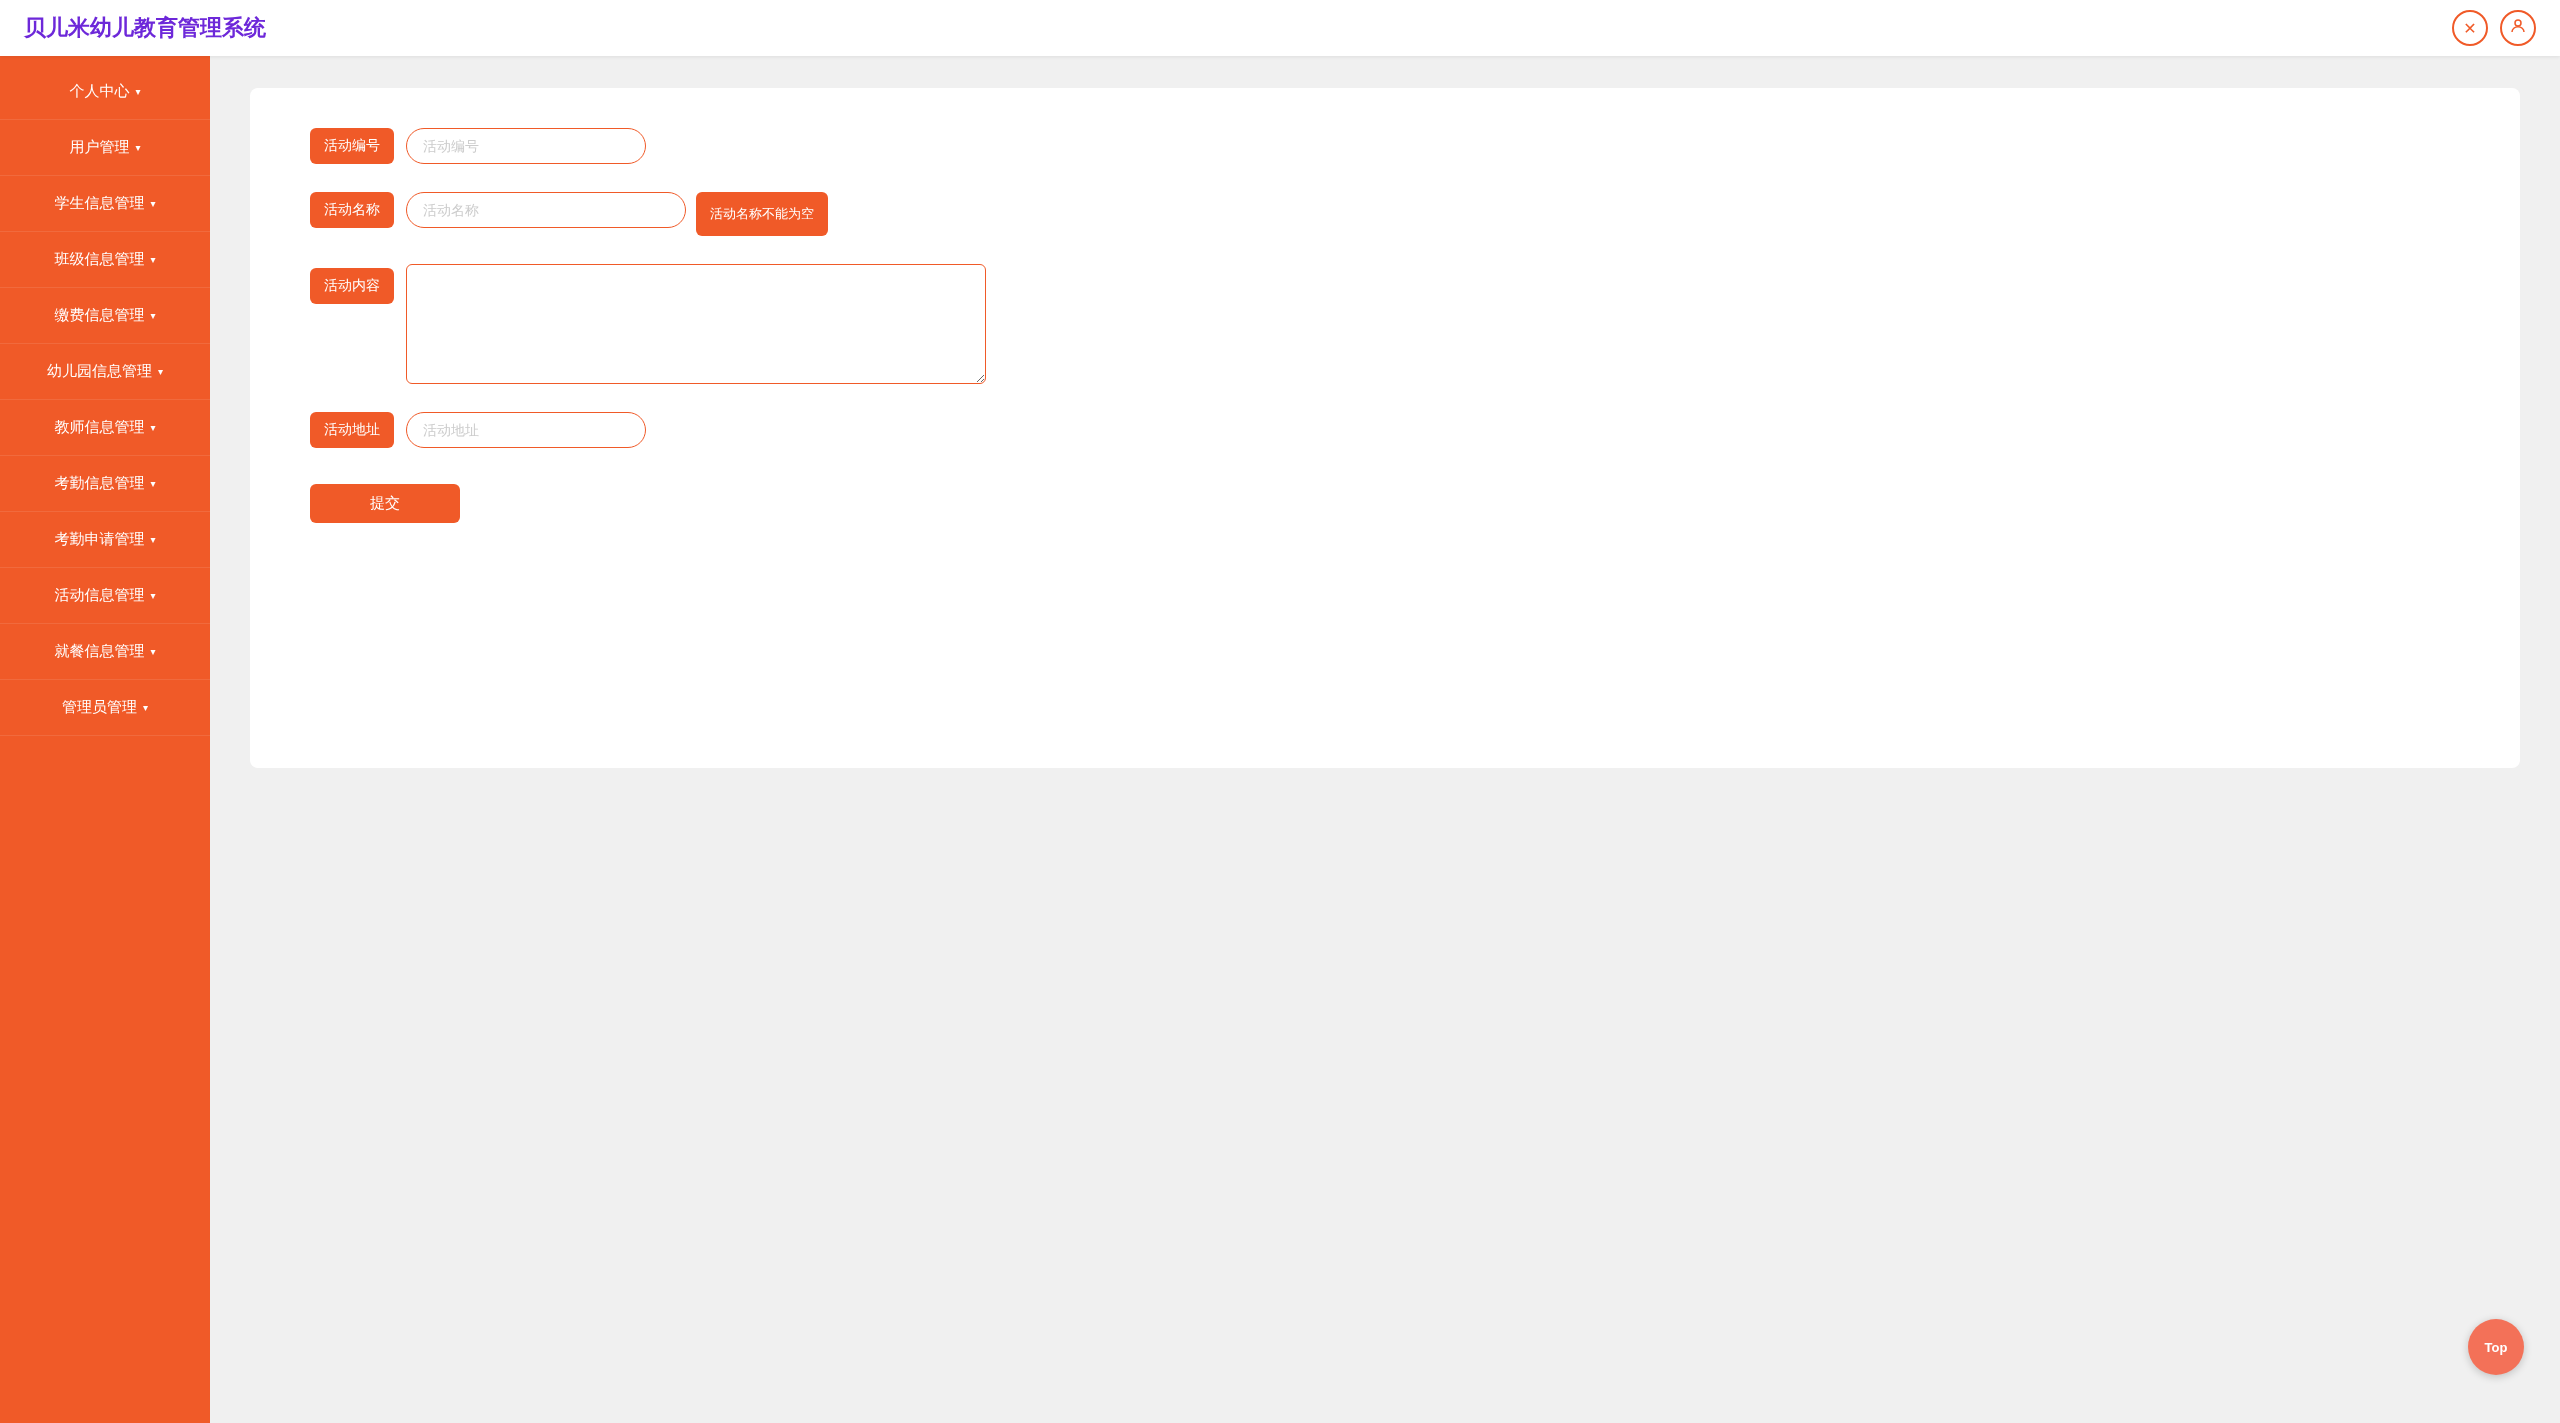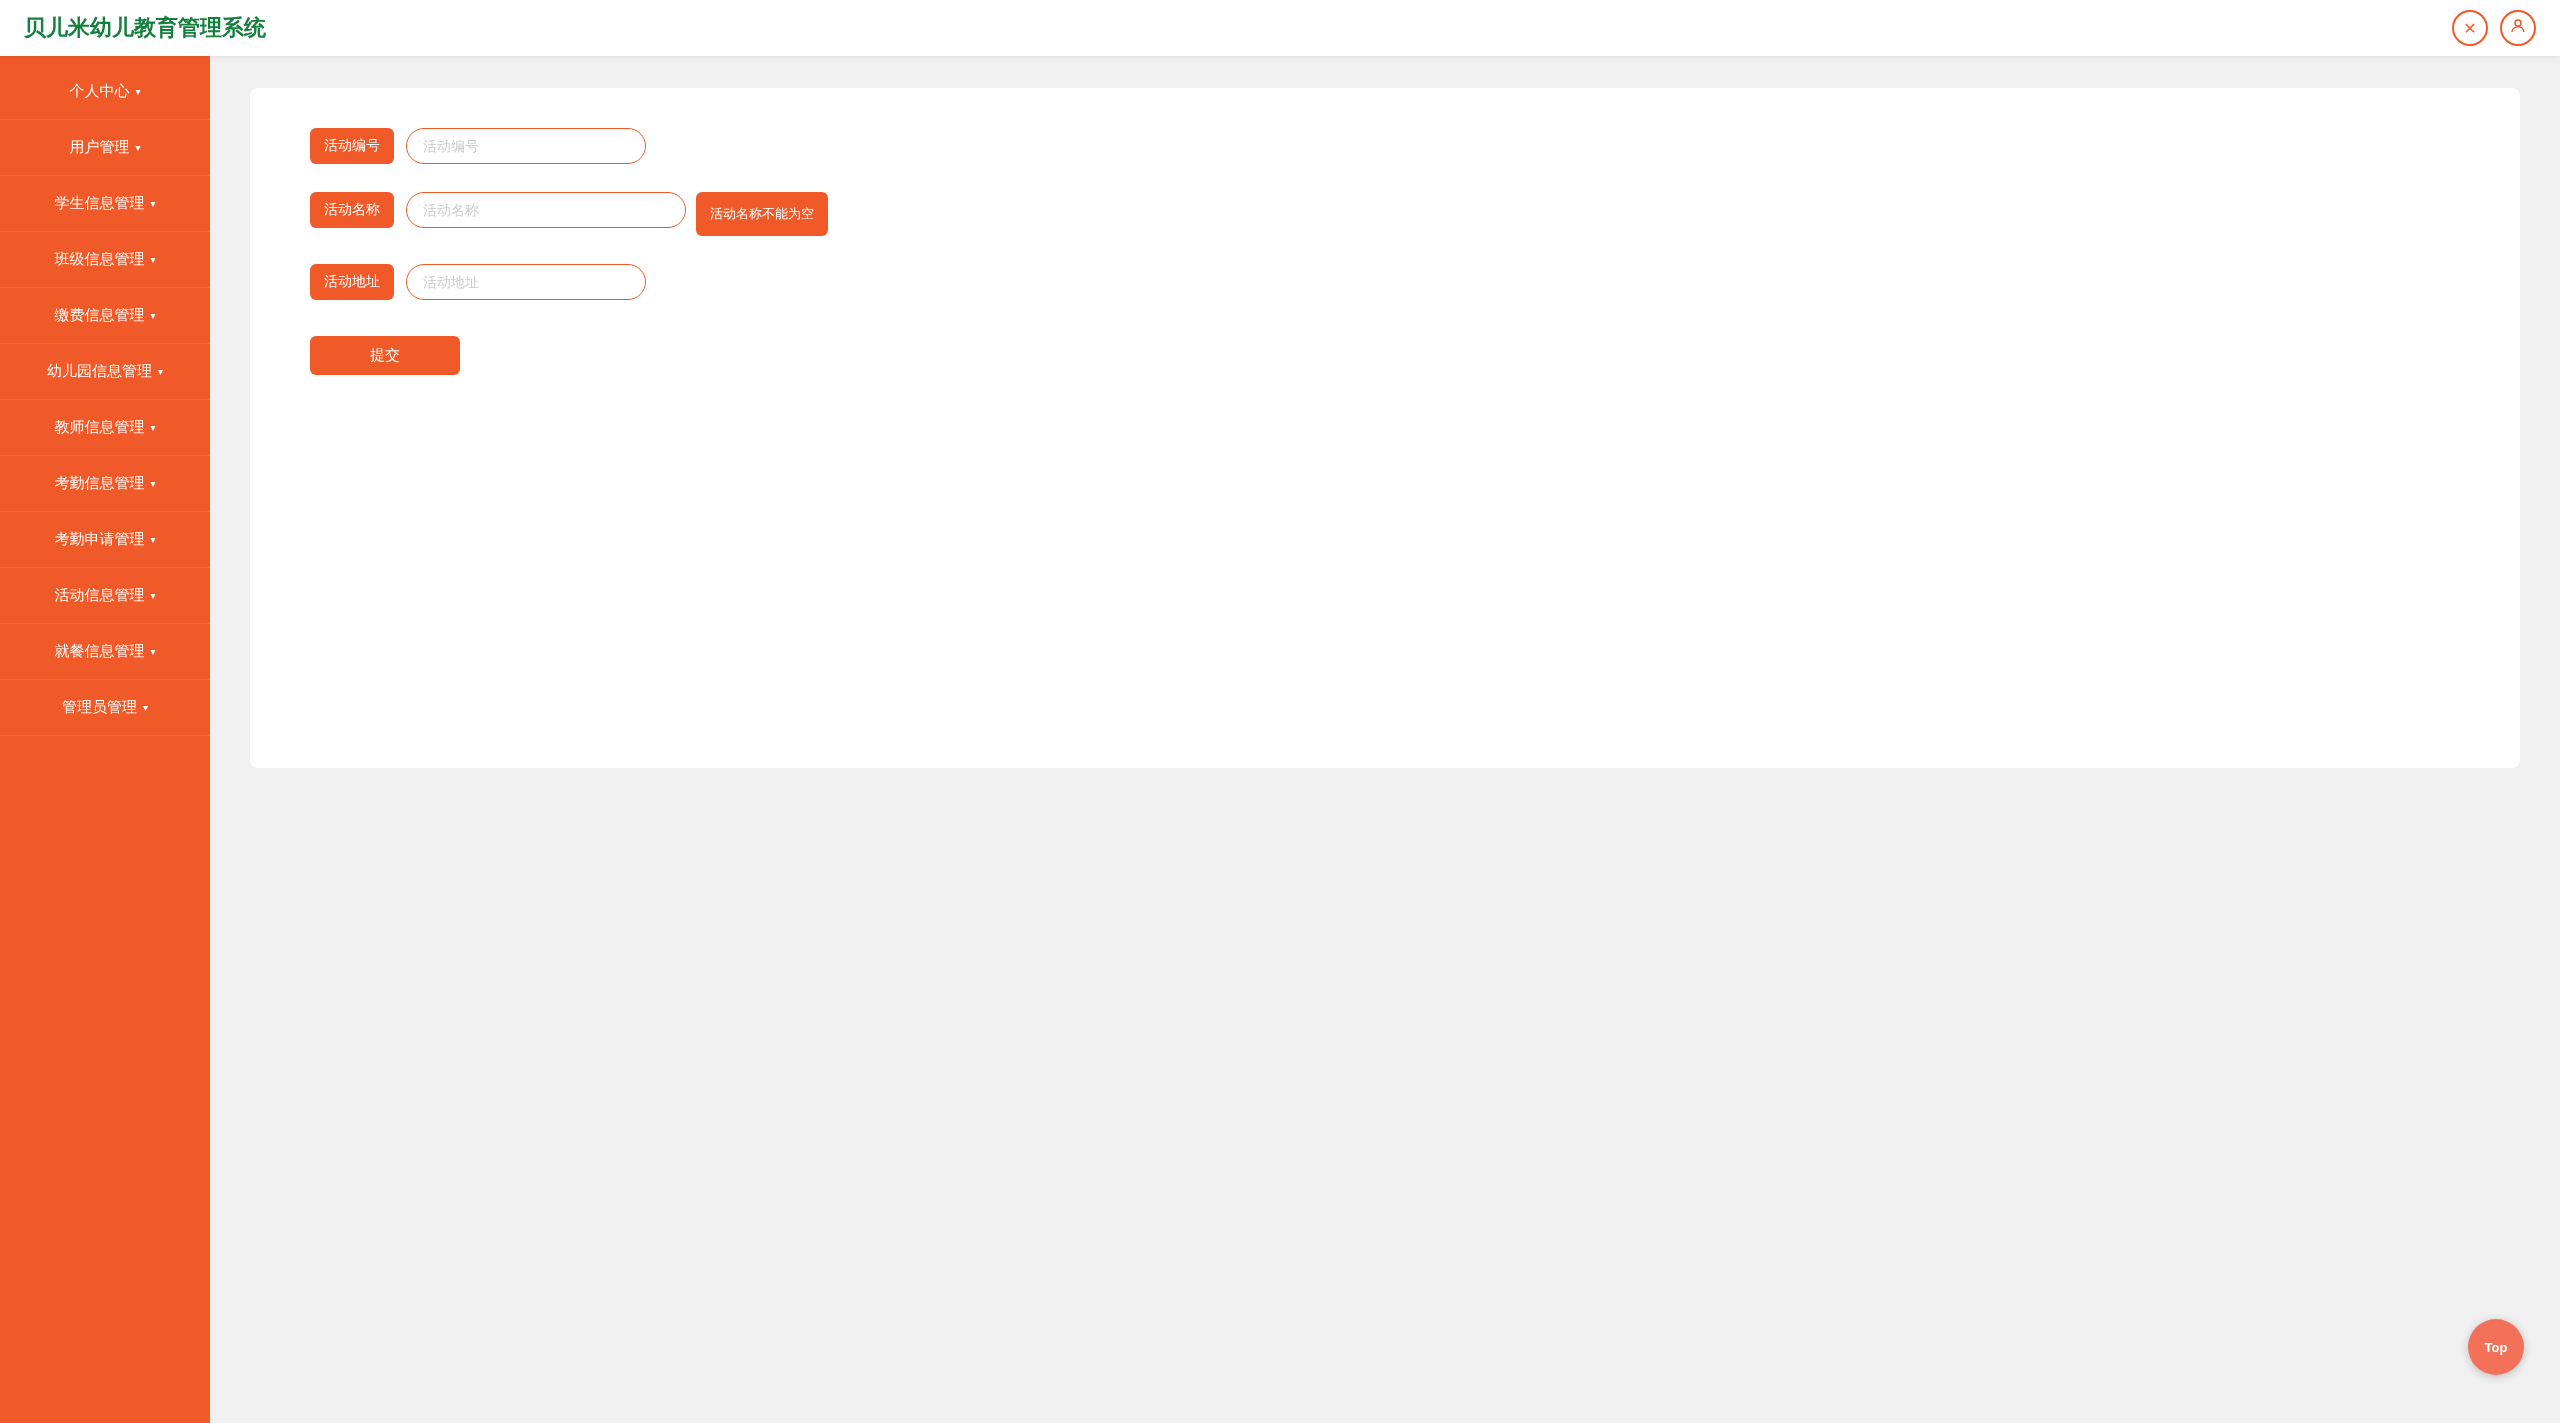--- a/index.html
+++ b/index.html
@@ -17,21 +17,21 @@
       height: 56px;
       display: flex;
       align-items: center;
       justify-content: space-between;
       padding: 0 24px;
       box-shadow: 0 1px 4px rgba(0,0,0,0.08);
       position: relative;
       z-index: 10;
     }
     .header-title {
-      color: #15803d;
+      color: #6d28d9;
       font-size: 22px;
       font-weight: bold;
     }
     .header-icons {
       display: flex;
       gap: 12px;
       align-items: center;
     }
     .header-icon-btn {
       width: 36px;
@@ -306,20 +306,24 @@
         <span class="form-label">活动编号</span>
         <input class="form-input input-short" type="text" placeholder="活动编号" style="">
       </div>
 
       <div class="form-row">
         <span class="form-label">活动名称</span>
         <input class="form-input input-medium" type="text" placeholder="活动名称" style="">
         <span class="error-badge">活动名称不能为空</span>
       </div>
 
+      <div class="form-row textarea-row">
+        <span class="form-label">活动内容</span>
+        <textarea class="form-textarea" style=""></textarea>
+      </div>
 
 
       <div class="form-row">
         <span class="form-label">活动地址</span>
         <input class="form-input input-address" type="text" placeholder="活动地址" style="">
       </div>
 
 
       <div class="form-row">
         <button class="submit-btn">提交</button>

